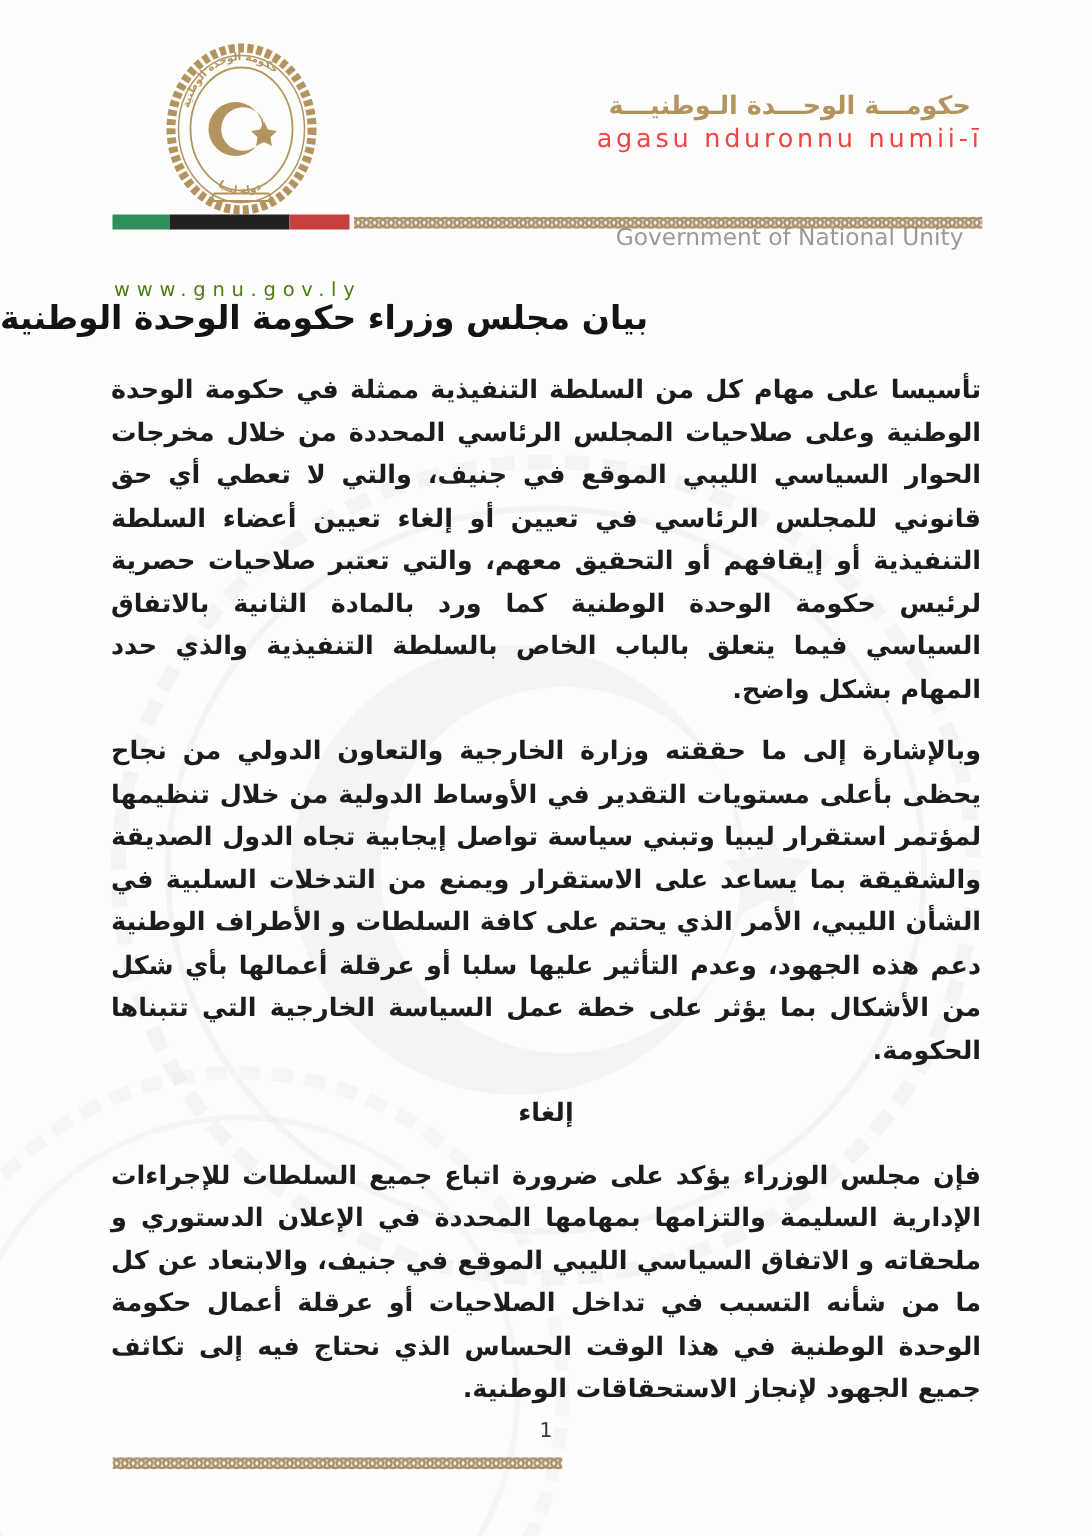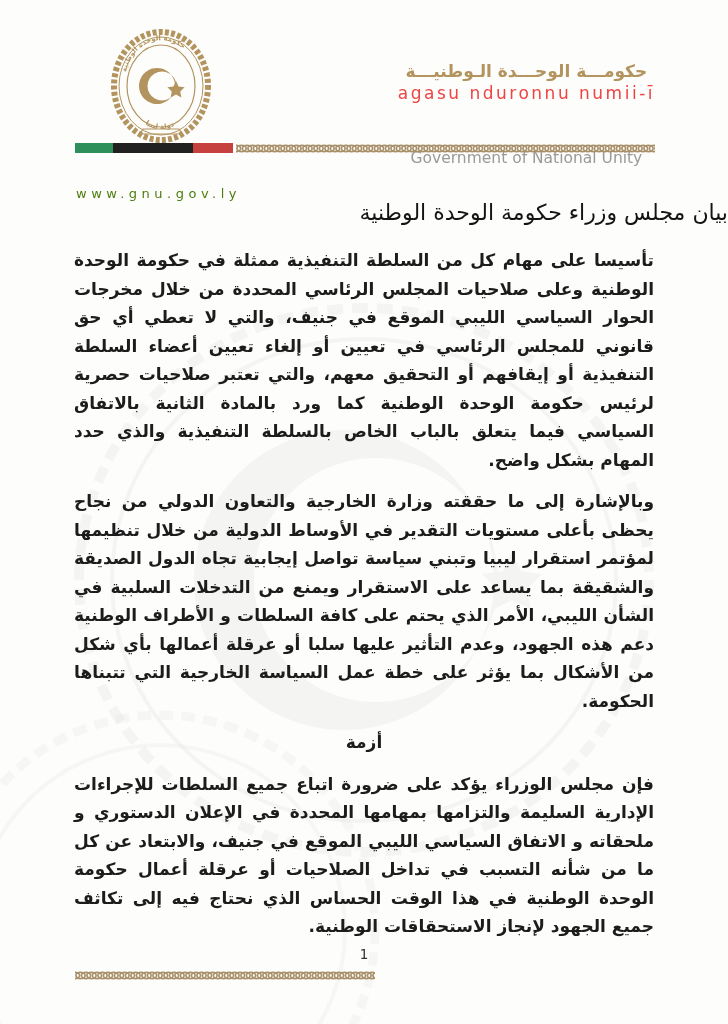--- a/index.html
+++ b/index.html
@@ -17,22 +17,22 @@
   .org-en{font-size:15.5px;color:#9a9a9a;line-height:21px;margin-top:45px;}
   
   .divider{position:absolute;left:75px;right:73px;top:143px;height:10px;display:flex;align-items:center;}
   .seg{height:10px;}
   .seg-green{width:38px;background:#2e8f5b;}
   .seg-black{width:80px;background:#212121;}
   .seg-red{width:40px;background:#c6403f;}
   .chain-fill{flex:1;height:9px;margin-left:3px;}
   .website{position:absolute;left:76px;top:146px;font-size:13px;letter-spacing:4.5px;color:#4d7c0f;margin-top:40px;}
   
-  .title{position:absolute;left:0;right:0;top:200px;text-align:right;direction:rtl;
-         font-size:22px;font-weight:normal;color:#141414;}
+  .title{position:absolute;left:0;right:0;top:200px;text-align:left;direction:rtl;
+         font-size:22px;font-weight:bold;color:#141414;}
   .body{position:absolute;left:74px;top:246px;width:580px;direction:rtl;
         text-align:justify;font-size:17px;font-weight:bold;color:#1c1c1c;line-height:28.5px;}
   .body p{margin:0 0 13px 0;}
   .interjection{text-align:center;margin:6px 0 12px 0;}
   
   .page-num{position:absolute;left:0;right:0;top:946px;text-align:center;
             font-size:13.5px;color:#333;}
   .bottom-chain{position:absolute;left:75px;right:73px;top:971px;height:9px;}
   
   .watermark{position:absolute;left:64px;top:300px;width:600px;height:560px;opacity:.07;pointer-events:none;}
@@ -95,21 +95,21 @@
     </svg>
   </div>
 
   <div class="website">www.gnu.gov.ly</div>
 
   <div class="title">بيان مجلس وزراء حكومة الوحدة الوطنية</div>
 
   <div class="body">
     <p>تأسيسا على مهام كل من السلطة التنفيذية ممثلة في حكومة الوحدة الوطنية وعلى صلاحيات المجلس الرئاسي المحددة من خلال مخرجات الحوار السياسي الليبي الموقع في جنيف، والتي لا تعطي أي حق قانوني للمجلس الرئاسي في تعيين أو إلغاء تعيين أعضاء السلطة التنفيذية أو إيقافهم أو التحقيق معهم، والتي تعتبر صلاحيات حصرية لرئيس حكومة الوحدة الوطنية كما ورد بالمادة الثانية بالاتفاق السياسي فيما يتعلق بالباب الخاص بالسلطة التنفيذية والذي حدد المهام بشكل واضح.</p>
     <p>وبالإشارة إلى ما حققته وزارة الخارجية والتعاون الدولي من نجاح يحظى بأعلى مستويات التقدير في الأوساط الدولية من خلال تنظيمها لمؤتمر استقرار ليبيا وتبني سياسة تواصل إيجابية تجاه الدول الصديقة والشقيقة بما يساعد على الاستقرار ويمنع من التدخلات السلبية في الشأن الليبي، الأمر الذي يحتم على كافة السلطات و الأطراف الوطنية دعم هذه الجهود، وعدم التأثير عليها سلبا أو عرقلة أعمالها بأي شكل من الأشكال بما يؤثر على خطة عمل السياسة الخارجية التي تتبناها الحكومة.</p>
-    <p class="interjection">أزمة</p>
+    <p class="interjection">إلغاء</p>
     <p>فإن مجلس الوزراء يؤكد على ضرورة اتباع جميع السلطات للإجراءات الإدارية السليمة والتزامها بمهامها المحددة في الإعلان الدستوري و ملحقاته و الاتفاق السياسي الليبي الموقع في جنيف، والابتعاد عن كل ما من شأنه التسبب في تداخل الصلاحيات أو عرقلة أعمال حكومة الوحدة الوطنية في هذا الوقت الحساس الذي نحتاج فيه إلى تكاثف جميع الجهود لإنجاز الاستحقاقات الوطنية.</p>
   </div>
 
   <div class="page-num">1</div>
   <svg class="bottom-chain">
     <defs>
       <pattern id="ch2" width="11" height="9" patternUnits="userSpaceOnUse">
         <ellipse cx="5.5" cy="4.5" rx="4.6" ry="3.1" fill="none" stroke="#a8906a" stroke-width="1.7"></ellipse>
         <ellipse cx="0" cy="4.5" rx="4.6" ry="3.1" fill="none" stroke="#a8906a" stroke-width="1.7"></ellipse>
         <ellipse cx="11" cy="4.5" rx="4.6" ry="3.1" fill="none" stroke="#a8906a" stroke-width="1.7"></ellipse>

